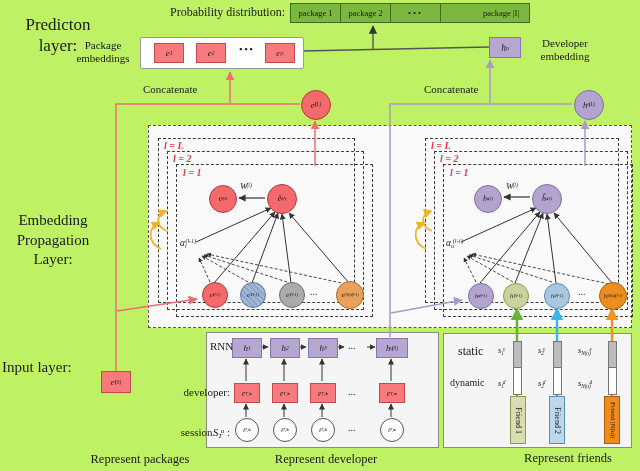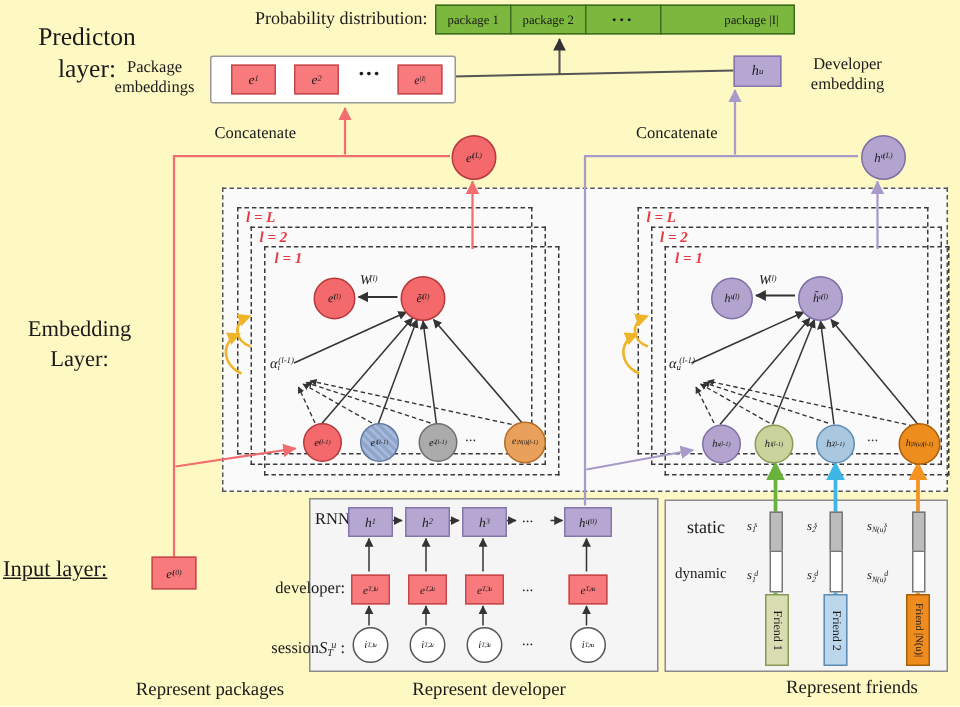--- a/index.html
+++ b/index.html
@@ -1,16 +1,16 @@
 <!DOCTYPE html>
 <html><head>
 <meta charset="utf-8">
 <style>
   html,body{margin:0;padding:0;background:#fff;}
-  #canvas{position:relative;width:640px;height:471px;background:#fef9c3;overflow:hidden;
+  #canvas{position:relative;width:640px;height:471px;background:#bef264;overflow:hidden;
           font-family:"Liberation Serif",serif;color:#1a1a1a;}
   .abs{position:absolute;}
   .ctr{text-align:center;}
   .math{font-style:italic;white-space:nowrap;}
   .math sub{font-size:62%;vertical-align:-0.32em;letter-spacing:-0.02em;}
   .math sup{font-size:62%;vertical-align:0.45em;margin-left:-1px;}
   .rbox{background:#f97a7c;border:1px solid #c4494b;display:flex;align-items:center;justify-content:center;}
   .pbox{background:#b6a7d2;border:1px solid #8577ad;display:flex;align-items:center;justify-content:center;}
   .gcell{background:#7db83e;border:1px solid #3f6b1e;display:flex;align-items:center;justify-content:center;
          font-size:8.5px;}
@@ -180,20 +180,21 @@
       <sup>(L)</sup>
     </div>
   <div class="circ abs math" style="left:574px;top:90px;width:28px;height:28px;background:#b3a4cf;border:1px solid #7e6fa6;font-size:8.5px;">
       <span>h</span>
       <sub>u</sub>
       <sup>(L)</sup>
     </div>
 
   <div class="abs ctr" style="left:0px;top:211px;width:106px;font-size:15px;line-height:1.3;">
     <div>Embedding</div>
+    <div>Propagation</div>
     <div>Layer:</div>
   </div>
 
   <div class="abs llab" style="left:164px;top:141px;">l = L</div>
   <div class="abs llab" style="left:173px;top:154px;">l = 2</div>
   <div class="abs llab" style="left:183px;top:168px;">l = 1</div>
 
   <div class="abs llab" style="left:431px;top:141px;">l = L</div>
   <div class="abs llab" style="left:440px;top:154px;">l = 2</div>
   <div class="abs llab" style="left:450px;top:168px;">l = 1</div>
@@ -262,21 +263,21 @@
       <sub>2</sub>
       <sup>(l-1)</sup>
     </div>
   <div class="abs" style="left:578px;top:286px;font-size:10px;color:#333;">...</div>
   <div class="circ abs math" style="left:599px;top:282px;width:26px;height:26px;background:#ed8d1d;border:1px solid #a95f08;font-size:6.5px;">
       <span>h</span>
       <sub>|N(u)|</sub>
       <sup>(l-1)</sup>
     </div>
 
-  <div class="abs" style="left:2px;top:372px;font-size:15px;text-decoration:underline;">Input layer:</div>
+  <div class="abs" style="left:2px;top:359px;font-size:15px;">Input layer:</div>
 
   <div class="rbox abs math" style="left:101px;top:371px;width:28px;height:20px;font-size:8.5px;">
       <span>e</span>
       <sub>i</sub>
       <sup>(0)</sup>
     </div>
 
   <div class="abs" style="left:210px;top:340px;width:26px;font-size:11px;text-align:right;">RNN:</div>
   <div class="pbox abs math" style="left:232px;top:338px;width:28px;height:18px;font-size:9px;">
       <span>h</span>

